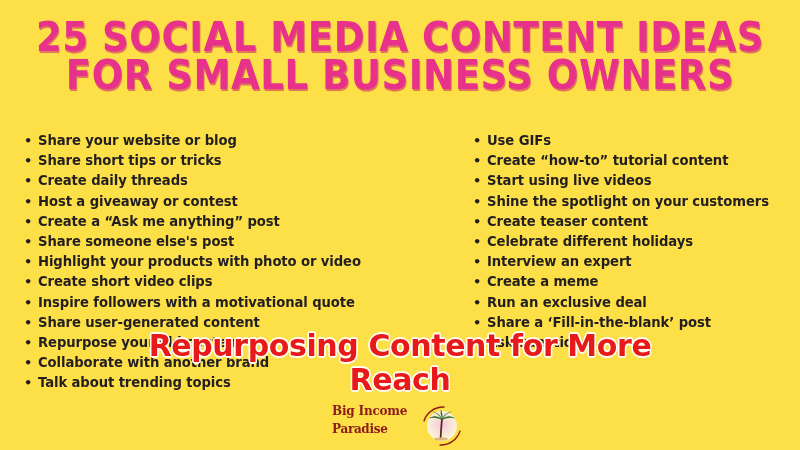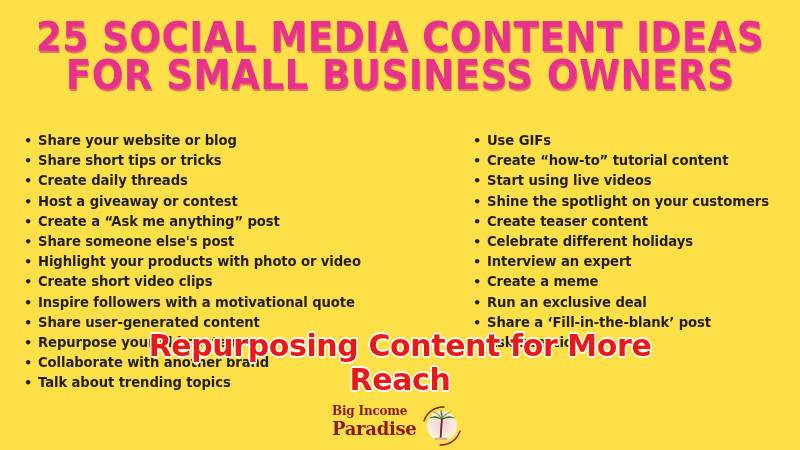--- a/index.html
+++ b/index.html
@@ -134,21 +134,21 @@
     font-size: 12px;
     line-height: 14px;
     letter-spacing: -0.2px;
     white-space: nowrap;
   }
   .logo-bottom {
     display: block;
     color: #8c1a18;
     font-family: "DejaVu Serif", serif;
     font-weight: bold;
-    font-size: 18px;
+    font-size: 12px;
     line-height: 20px;
     letter-spacing: -0.3px;
     white-space: nowrap;
     margin-top: 1px;
   }
   .logo-mark {
     position: absolute;
     left: 88px;
     top: 1px;
     width: 44px;

